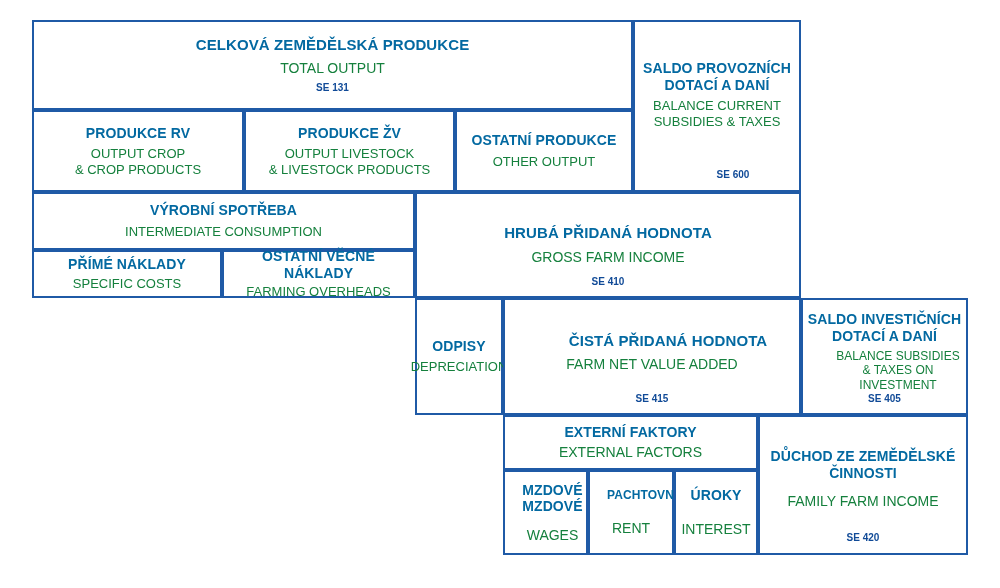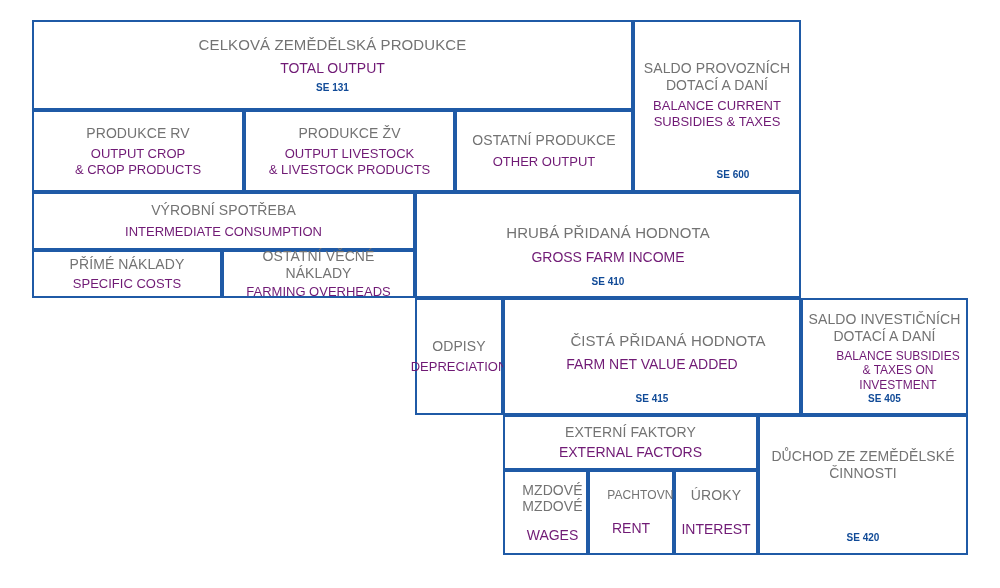--- a/index.html
+++ b/index.html
@@ -26,27 +26,27 @@
     border: 2px solid #1f5aa6;
     background: #ffffff;
     display: flex;
     flex-direction: column;
     align-items: center;
     justify-content: center;
     text-align: center;
     padding: 2px 4px;
   }
   .cz {
-    font-weight: normal;
-    color: #737373;
+    font-weight: bold;
+    color: #0369a1;
     letter-spacing: 0.1px;
     line-height: 1.18;
   }
   .en {
-    color: #701a75;
+    color: #15803d;
     line-height: 1.2;
     font-weight: normal;
   }
   .code {
     color: #104a97;
     font-weight: bold;
     font-size: 10px;
     line-height: 1.2;
   }
   
@@ -137,20 +137,21 @@
   </div>
 
   <div class="box" style="left:503px; top:415px; width:255px; height:55px;">
     <div class="cz s14">EXTERNÍ FAKTORY</div>
     <div class="en s14" style="margin-top:4px;">EXTERNAL FACTORS</div>
   </div>
 
   <div class="box" style="left:758px; top:415px; width:210px; height:140px; justify-content:flex-start; padding-top:31px;">
     <div class="cz s14">DŮCHOD ZE ZEMĚDĚLSKÉ</div>
     <div class="cz s14">ČINNOSTI</div>
+    <div class="en s14 gap-lg">FAMILY FARM INCOME</div>
     <div class="code" style="position:absolute; left:0; right:0; bottom:9px;">SE 420</div>
   </div>
 
   <div class="box" style="left:503px; top:470px; width:85px; height:85px;padding-left:18px;">
     <div class="cz s14">MZDOVÉ</div>
     <div class="cz s14">MZDOVÉ</div>
     <div class="en s14 gap-lg">WAGES</div>
   </div>
 
   <div class="box" style="left:588px; top:470px; width:86px; height:85px;">

